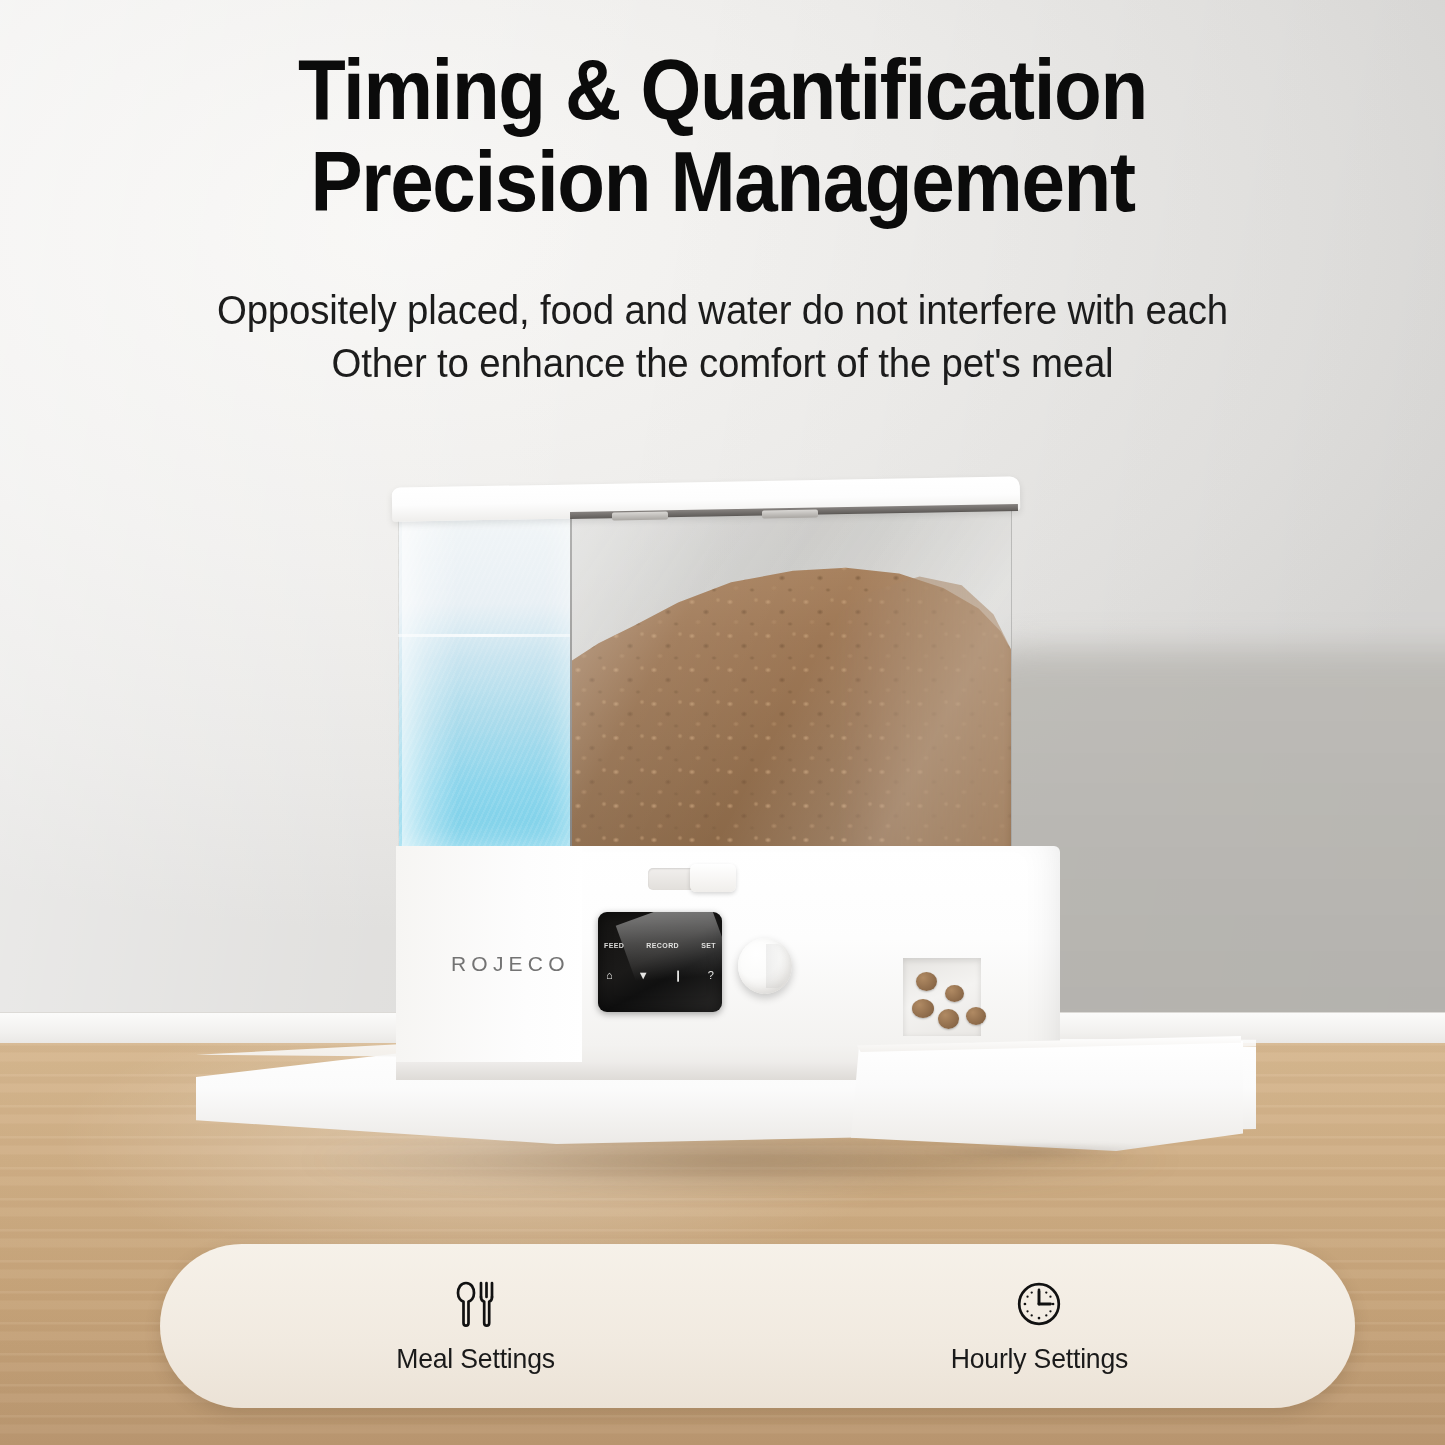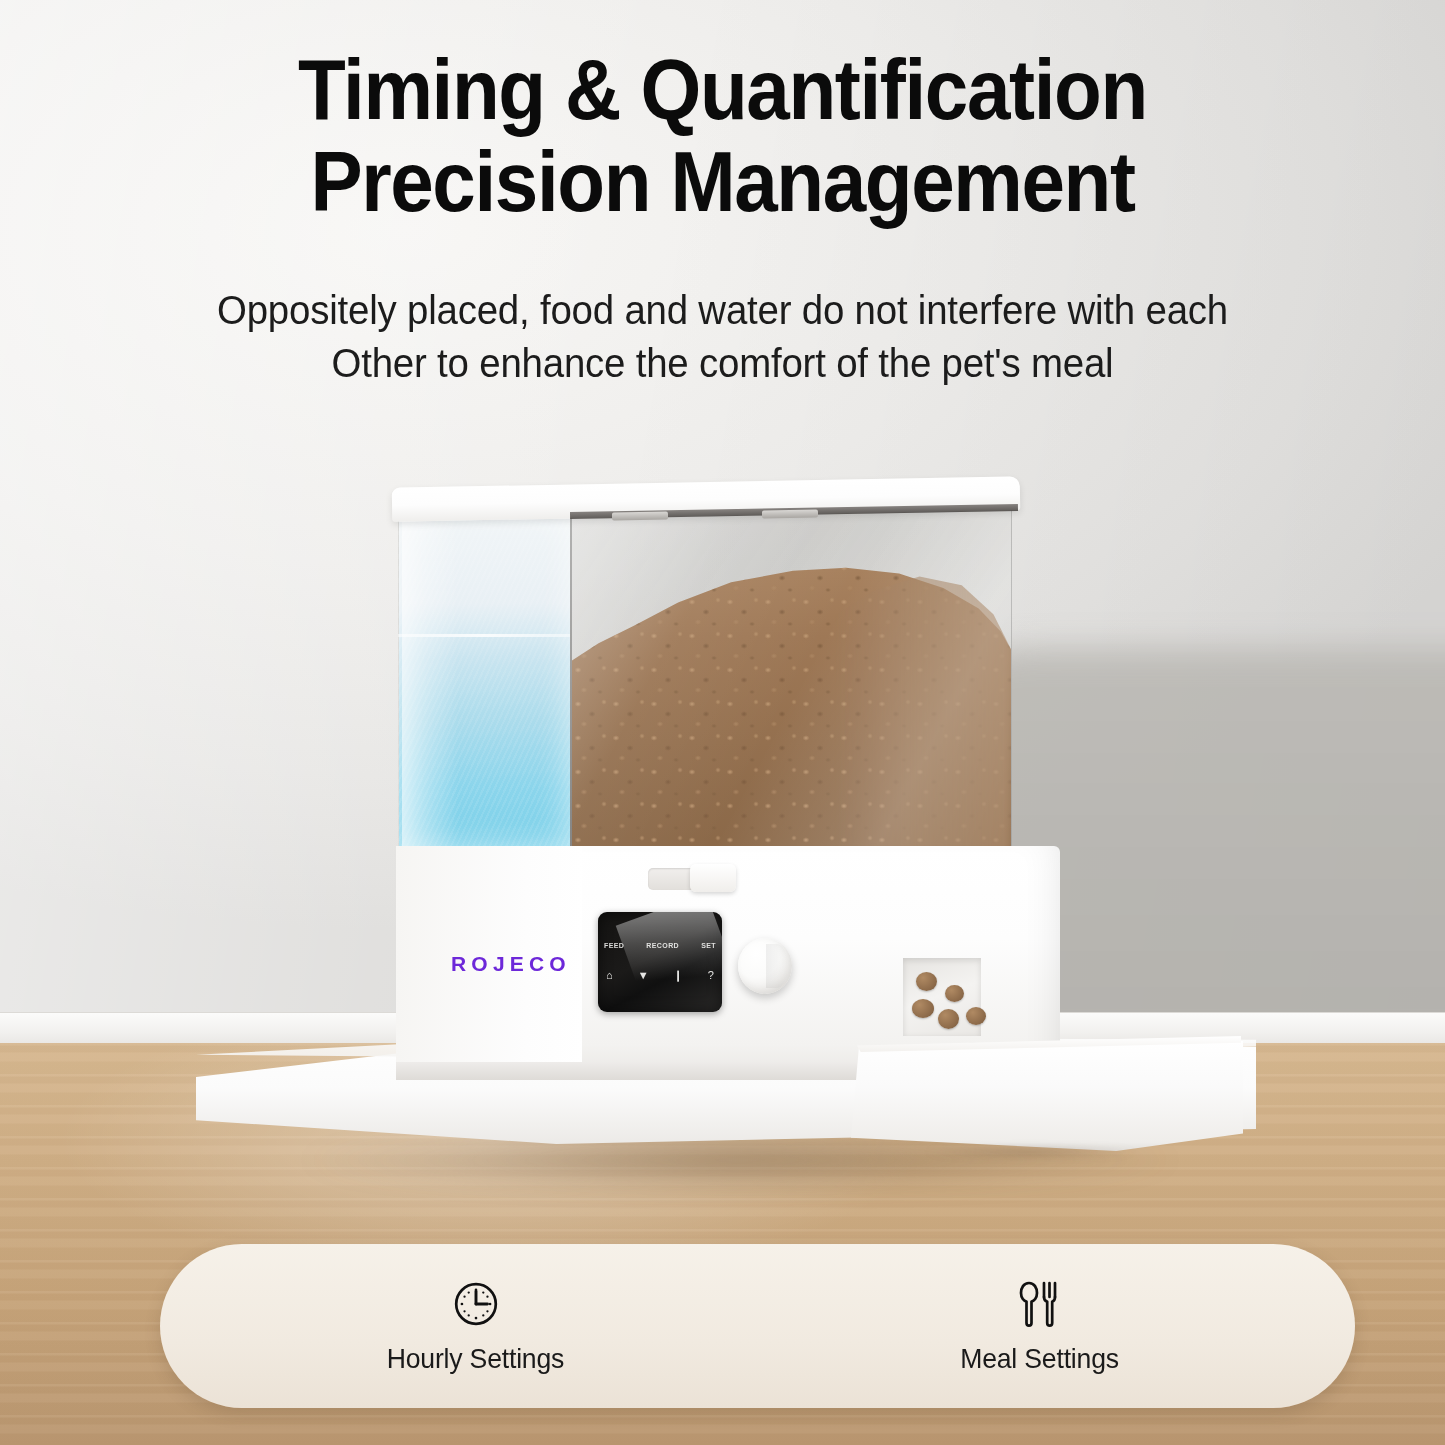--- a/index.html
+++ b/index.html
@@ -295,21 +295,21 @@
   }
   .bowl-foot{
     position:absolute;left:880px;top:1146px;width:300px;height:12px;
     background:radial-gradient(closest-side, rgba(80,58,38,.40), rgba(80,58,38,0) 72%);
     filter:blur(4px);
   }
 
   
   .brand{
     position:absolute;left:451px;top:952px;
-    font-size:21px;letter-spacing:5.2px;color:#6d28d9;font-weight:700;
+    font-size:21px;letter-spacing:5.2px;color:#737373;font-weight:400;
     display:flex;align-items:center;
   }
 
   
   .features{
     position:absolute;left:160px;top:1244px;width:1127px;height:164px;
     background:linear-gradient(180deg,#f6f1e9 0%,#f1eae0 60%,#ebe2d6 100%);
     border-radius:82px;
     box-shadow:0 6px 16px rgba(90,66,42,.18);
     display:flex;align-items:center;justify-content:space-around;
@@ -406,20 +406,33 @@
     <div class="pellet p5"></div>
     <div class="pellet p6"></div>
 
     <div class="bowl-inner"></div>
     <div class="bowl"></div>
     <div class="bowl-rim"></div>
     <div class="bowl-foot"></div>
   </div>
 
   <div class="features">
+
+    <div class="feat">
+      <div class="feat-ico">
+        <svg width="48" height="50" viewBox="0 0 48 50" fill="none" stroke="#111" stroke-width="2.7" stroke-linecap="round" stroke-linejoin="round">
+          <path d="M14 4 C8.6 4 6 9 6 14 C6 19 9 22 11.5 22.5 L11.5 44 C11.5 45.6 12.6 46.6 14 46.6 C15.4 46.6 16.5 45.6 16.5 44 L16.5 22.5 C19 22 22 19 22 14 C22 9 19.4 4 14 4 Z"></path>
+          <path d="M29 4 L29 18"></path>
+          <path d="M34.5 4 L34.5 18"></path>
+          <path d="M40 4 L40 18"></path>
+          <path d="M29 18 C29 21 31 22.4 32.2 22.6 L32.2 44 C32.2 45.6 33.3 46.6 34.7 46.6 C36.1 46.6 37.2 45.6 37.2 44 L37.2 22.6 C38.4 22.4 40 21 40 18"></path>
+        </svg>
+      </div>
+      <div class="feat-label">Meal Settings</div>
+    </div>
 
     <div class="feat">
       <div class="feat-ico">
         <svg width="50" height="50" viewBox="0 0 48 48" fill="none" stroke="#111" stroke-width="2.6">
           <circle cx="24" cy="24" r="19"></circle>
           <path d="M24 24 L24 12" stroke-width="2.8" stroke-linecap="round"></path>
           <path d="M24 24 L35 24" stroke-width="2.8" stroke-linecap="round"></path>
           <circle cx="24" cy="10.5" r="1.3" fill="#111" stroke="none"></circle>
           <circle cx="37.5" cy="24" r="1.3" fill="#111" stroke="none"></circle>
           <circle cx="24" cy="37.5" r="1.3" fill="#111" stroke="none"></circle>
@@ -430,29 +443,16 @@
           <circle cx="13" cy="17" r="1.1" fill="#111" stroke="none"></circle>
           <circle cx="31" cy="35" r="1.1" fill="#111" stroke="none"></circle>
           <circle cx="13" cy="31" r="1.1" fill="#111" stroke="none"></circle>
           <circle cx="17" cy="13" r="1.1" fill="#111" stroke="none"></circle>
           <circle cx="35" cy="17" r="1.1" fill="#111" stroke="none"></circle>
         </svg>
       </div>
       <div class="feat-label">Hourly Settings</div>
     </div>
 
-    <div class="feat">
-      <div class="feat-ico">
-        <svg width="48" height="50" viewBox="0 0 48 50" fill="none" stroke="#111" stroke-width="2.7" stroke-linecap="round" stroke-linejoin="round">
-          <path d="M14 4 C8.6 4 6 9 6 14 C6 19 9 22 11.5 22.5 L11.5 44 C11.5 45.6 12.6 46.6 14 46.6 C15.4 46.6 16.5 45.6 16.5 44 L16.5 22.5 C19 22 22 19 22 14 C22 9 19.4 4 14 4 Z"></path>
-          <path d="M29 4 L29 18"></path>
-          <path d="M34.5 4 L34.5 18"></path>
-          <path d="M40 4 L40 18"></path>
-          <path d="M29 18 C29 21 31 22.4 32.2 22.6 L32.2 44 C32.2 45.6 33.3 46.6 34.7 46.6 C36.1 46.6 37.2 45.6 37.2 44 L37.2 22.6 C38.4 22.4 40 21 40 18"></path>
-        </svg>
-      </div>
-      <div class="feat-label">Meal Settings</div>
-    </div>
-
 
 
   </div>
 </div>
 
 </body></html>

